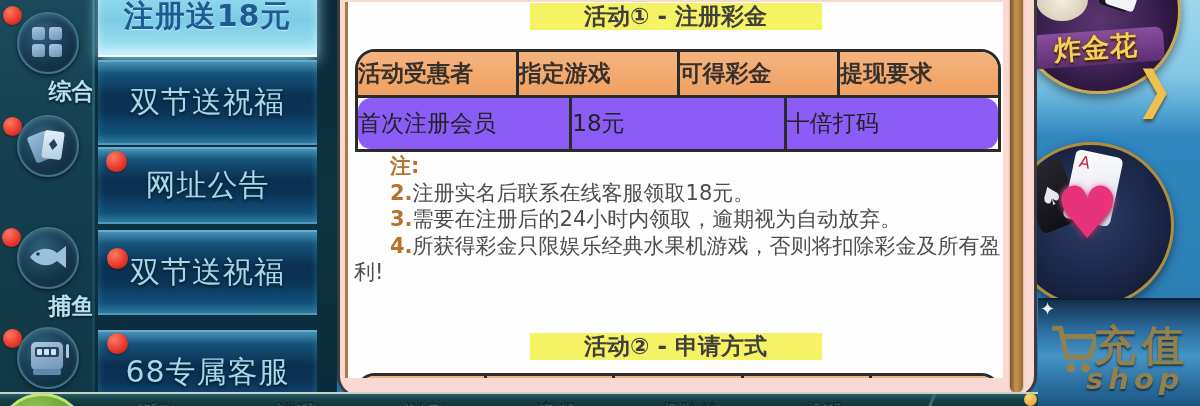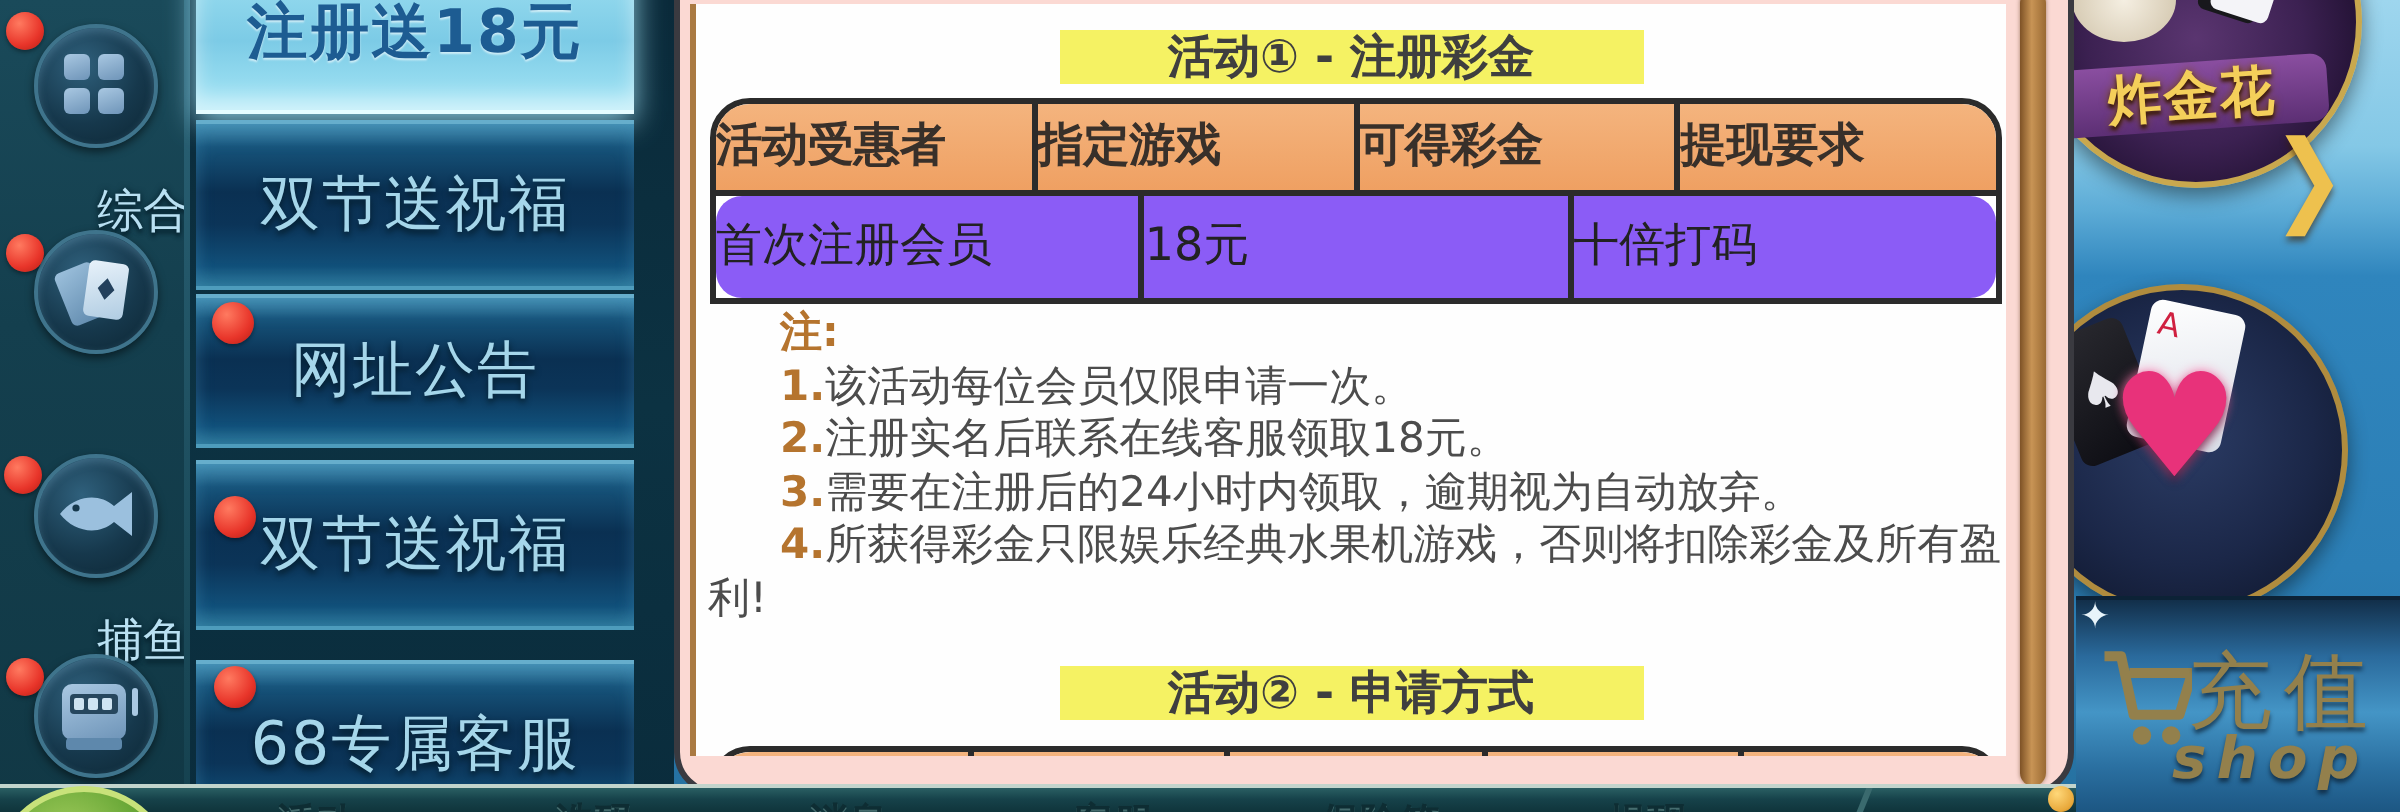--- a/index.html
+++ b/index.html
@@ -34,37 +34,37 @@
     background:linear-gradient(160deg,#ffffff,#d8dde6);transform:rotate(12deg);
     color:#d02040;font-size:16px;padding-top:2px;padding-left:5px;box-sizing:border-box;}
   .t2-heart{position:absolute;left:44px;top:26px;font-size:72px;color:#e8327a;
     text-shadow:0 3px 4px rgba(60,0,30,.55),0 0 6px #ff7ab0;}
   .t2-label{position:absolute;left:-14px;top:106px;width:190px;text-align:center;
     font-size:30px;font-weight:bold;color:#c8d2da;letter-spacing:2px;
     text-shadow:0 2px 0 #14181c,0 -1px 0 #f0f4f8,0 3px 4px #000;}
   .shop-btn{position:absolute;left:1038px;top:298px;width:162px;height:108px;z-index:6;
     background:linear-gradient(180deg,#122f4a 0%,#2a6a9c 26%,#4495c6 52%,#2a6fa0 78%,#1b5480 100%);
     border-top:2px solid #0c2236;}
-  .shop-cn{position:absolute;left:56px;top:18px;font-size:42px;font-weight:normal;color:#93804c;
+  .shop-cn{position:absolute;left:56px;top:18px;font-size:42px;font-weight:bold;color:#93804c;
     letter-spacing:6px;text-shadow:0 2px 2px rgba(10,30,50,.7);}
   .shop-en{position:absolute;left:48px;top:62px;font-size:29px;font-weight:bold;font-style:italic;
     color:#93804c;letter-spacing:5px;text-shadow:0 2px 2px rgba(10,30,50,.7);}
   .shop-cart{position:absolute;left:8px;top:16px;width:50px;height:66px;}
   .shop-spark{position:absolute;left:2px;top:-2px;font-size:18px;color:#e8f4fa;}
 
   
   .sidebar{position:absolute;left:0;top:0;width:95px;height:406px;z-index:2;
     background:linear-gradient(180deg,#1a4a5a 0%,#143f4e 40%,#113845 100%);}
   .sidebar:after{content:"";position:absolute;right:0;top:0;bottom:0;width:3px;
     background:linear-gradient(180deg,#2a6276,#15414f);}
   .rail-item{position:absolute;left:0;width:95px;text-align:center;}
   .rail-circle{position:relative;width:58px;height:58px;margin:0 auto;border-radius:50%;
     background:radial-gradient(circle at 38% 32%,#2f607c 0%,#16384c 55%,#0c2532 100%);
     border:2px solid #3f748c;box-shadow:inset 0 2px 4px rgba(160,220,255,.25),0 2px 4px rgba(0,0,0,.5);}
-  .rail-label{margin-top:16px;font-size:23px;font-weight:normal;color:#b9e0f2;
+  .rail-label{margin-top:2px;font-size:23px;font-weight:bold;color:#b9e0f2;
     text-shadow:0 2px 2px #06222e,0 0 3px #06222e;padding-left:48px;}
   .glyph-grid{position:absolute;left:13px;top:13px;width:30px;height:30px;
     display:grid;grid-template-columns:13px 13px;grid-template-rows:13px 13px;gap:4px;}
   .glyph-grid div{background:linear-gradient(160deg,#a9c8e2,#6e94b8);border-radius:3px;}
   .glyph-cards{position:absolute;left:10px;top:10px;width:38px;height:38px;}
   .card-back{position:absolute;left:2px;top:6px;width:20px;height:28px;border-radius:3px;
     background:linear-gradient(160deg,#9cc0dc,#5e88ac);transform:rotate(-22deg);}
   .card-front{position:absolute;left:14px;top:4px;width:20px;height:28px;border-radius:3px;
     background:linear-gradient(160deg,#e8f2fa,#b0cce2);transform:rotate(8deg);
     color:#23405c;font-size:15px;line-height:28px;text-align:center;}
@@ -97,21 +97,21 @@
   .panel{position:absolute;left:337px;top:-22px;width:700px;height:420px;z-index:3;
     background:#fbd9d3;border:3px solid #3a3a40;border-radius:22px;box-sizing:border-box;}
   .white-inner{position:absolute;left:5px;top:21px;width:658px;height:376px;background:#fefefe;
     border-left:3px solid #aa7a42;box-sizing:border-box;overflow:hidden;}
   .scrollbar{position:absolute;left:670px;top:14px;width:13px;height:398px;border-radius:7px;
     background:linear-gradient(90deg,#7e5226 0%,#c89455 45%,#9a6a33 100%);
     box-shadow:0 0 2px rgba(80,40,0,.5);}
   .hl-title{position:relative;width:292px;margin:0 auto;height:27px;background:#f5f263;
     display:flex;align-items:center;justify-content:center;}
   .hl-title span{font-size:23px;font-weight:bold;color:#3f3f3f;}
-  .t1{position:absolute;left:0;right:0;top:13px;}
+  .t1{position:absolute;left:0;right:0;top:1px;}
   .t2{position:absolute;left:0;right:0;top:331px;}
   .ptable{position:absolute;left:7px;width:646px;border:3px solid #2b2b2b;
     border-radius:20px 20px 0 0;overflow:hidden;background:#fff;box-sizing:border-box;}
   .ptable1{top:47px;}
   .ptable2{top:371px;height:70px;}
   .hrow{display:flex;background:linear-gradient(180deg,#f4b47e,#efa062);border-bottom:3px solid #2b2b2b;}
   .hrow .cell{line-height:43px;font-weight:bold;color:#38302a;}
   .brow{display:flex;background:#8b5cf6;border-radius:13px;}
   .brow .cell{line-height:51px;color:#222;}
   .cell{flex:1;font-size:23px;border-right:3px solid #2b2b2b;overflow:hidden;white-space:nowrap;}
@@ -258,21 +258,20 @@
         </div>
         <div class="brow">
           <div class="cell">首次注册会员</div>
           <div class="cell">18元</div>
           <div class="cell">十倍打码</div>
         </div>
       </div>
 
       <div class="notes">
         <p class="note-head">注:</p>
-        <p><b>1.</b><span>该活动每位会员仅限申请一次。</span></p>
         <p><b>2.</b><span>注册实名后联系在线客服领取18元。</span></p>
         <p><b>3.</b><span>需要在注册后的24小时内领取，逾期视为自动放弃。</span></p>
         <p><b>4.</b><span>所获得彩金只限娱乐经典水果机游戏，否则将扣除彩金及所有盈利!</span></p>
       </div>
 
       <div class="hl-title t2">
         <span>活动② - 申请方式</span>
       </div>
 
       <div class="ptable ptable2">

